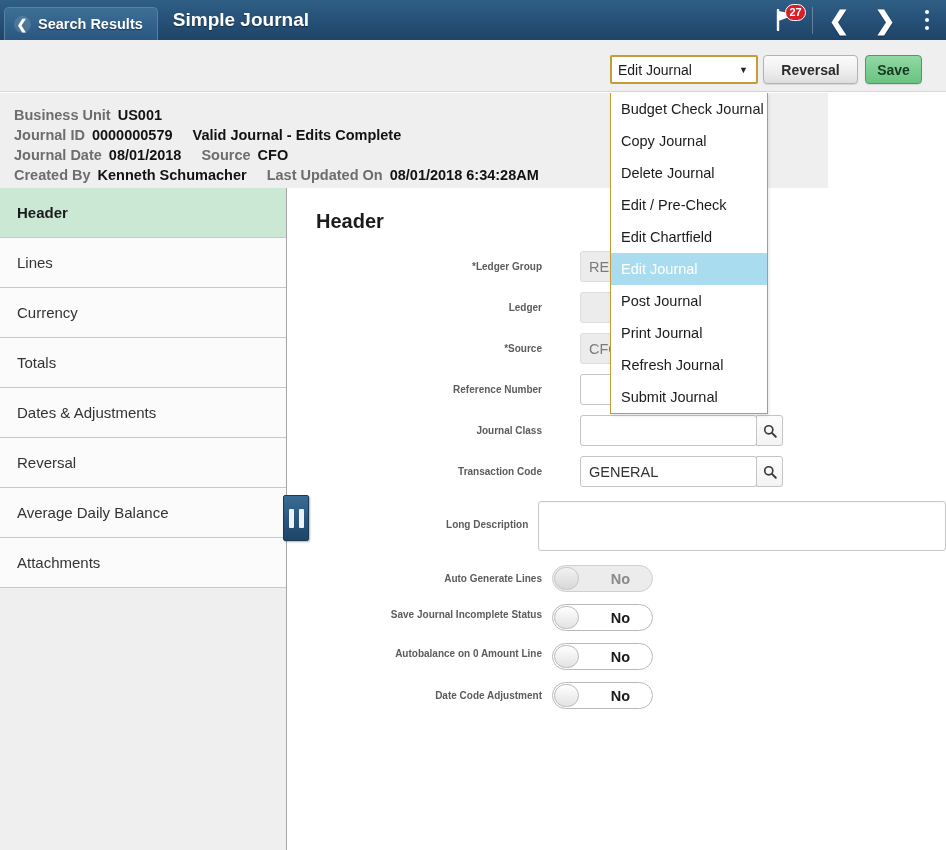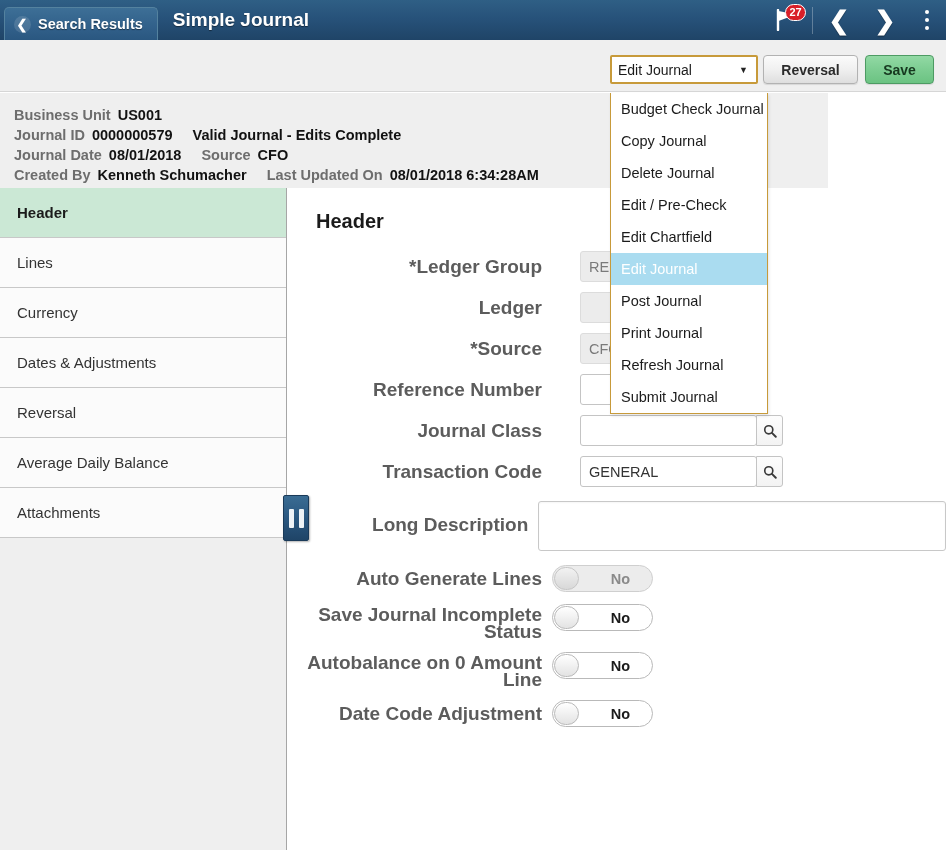--- a/index.html
+++ b/index.html
@@ -117,21 +117,21 @@
     display: flex; align-items: center; justify-content: center;
     cursor: pointer;
   }
   .btn-process {
     left: 763px; width: 95px;
     background: linear-gradient(180deg, #fbfbfb 0%, #f0f0f0 50%, #dedede 100%);
     border: 1px solid #b2b2b2; color: #2b2b2b;
     box-shadow: 0 1px 1px rgba(0,0,0,0.10);
   }
   .btn-save {
-    left: 865px; width: 69px;
+    left: 865px; width: 57px;
     background: linear-gradient(180deg, #92d9a4 0%, #7dcd92 50%, #6bc382 100%);
     border: 1px solid #4d9b63; color: #16381f;
     box-shadow: 0 1px 1px rgba(0,0,0,0.10);
   }
 
   
   .journal-info {
     position: absolute; top: 93px; left: 0; width: 828px; height: 95px;
     background: #efefef; padding: 14px 0 0 14px;
   }
@@ -176,21 +176,21 @@
   }
   .content-title {
     font-size: 20px; font-weight: bold; color: #1b1b1b;
     margin: 0 0 18px 28px;
   }
   .form-row {
     display: flex; align-items: flex-start; margin-bottom: 10px;
   }
   .form-label {
     width: 264px; text-align: right; padding-right: 10px;
-    font-size: 19px; font-weight: bold; color: #5c5c5c;
+    font-size: 10px; font-weight: bold; color: #5c5c5c;
     line-height: 17px; padding-top: 7px;
   }
   .form-label.two-line { padding-top: 4px; }
   .field-input {
     height: 31px; border: 1px solid #c4c4c4; border-radius: 3px;
     background: #ffffff; font-size: 14.5px; color: #333333;
     padding: 0 8px; display: flex; align-items: center;
     font-family: "Liberation Sans", sans-serif;
     margin-left: 28px;
   }
@@ -321,20 +321,23 @@
       <div class="side-item active">
         <span>Header</span>
       </div>
       <div class="side-item">
         <span>Lines</span>
       </div>
       <div class="side-item">
         <span>Currency</span>
       </div>
       <div class="side-item">
+        <span>Totals</span>
+      </div>
+      <div class="side-item">
         <span>Dates &amp; Adjustments</span>
       </div>
       <div class="side-item">
         <span>Reversal</span>
       </div>
       <div class="side-item">
         <span>Average Daily Balance</span>
       </div>
       <div class="side-item">
         <span>Attachments</span>

